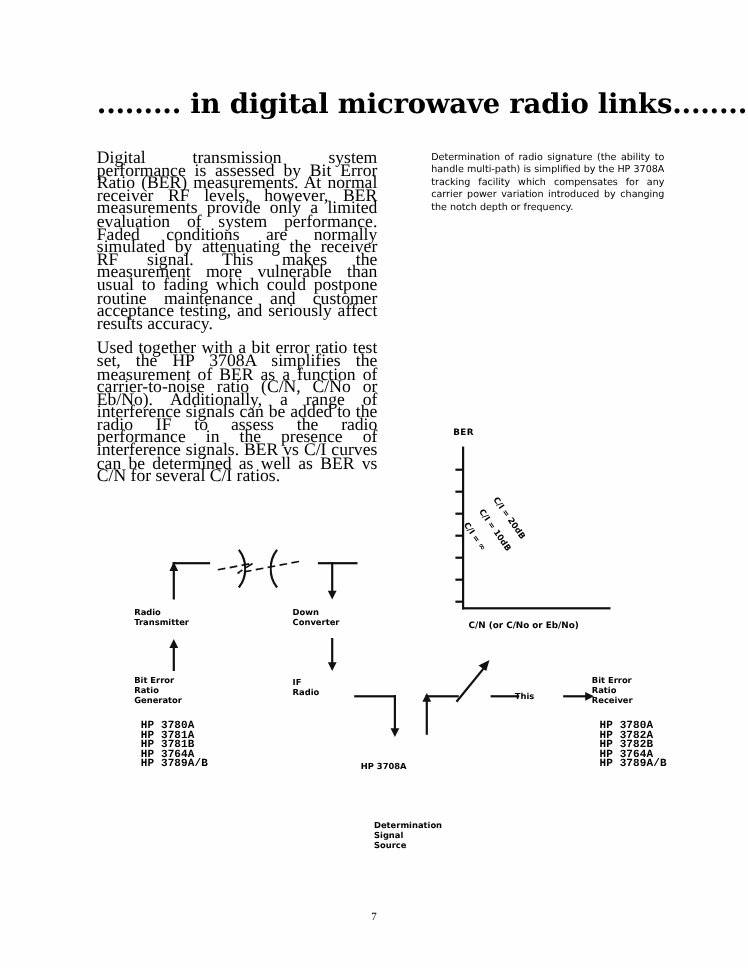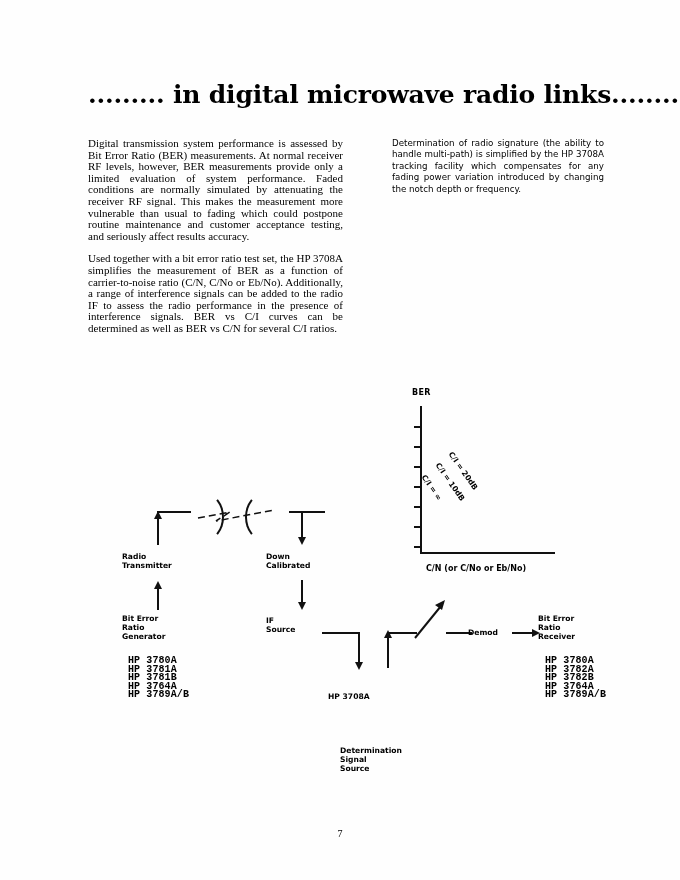--- a/index.html
+++ b/index.html
@@ -12,21 +12,21 @@
 
   
   #title{
     position:absolute;left:88px;top:80px;width:510px;
     font-family:"DejaVu Serif",serif;
     font-size:25px;font-weight:700;letter-spacing:-0.2px;
     white-space:nowrap;
   }
 
   
-  .col{position:absolute;font-size:11px;line-height:11.6px;text-align:justify;}
+  .col{position:absolute;font-size:16px;line-height:11.6px;text-align:justify;}
   #col-left{left:88px;top:138px;width:255px;font-family:"Liberation Serif",serif;}
   #col-right{left:392px;top:138px;width:212px;font-family:"DejaVu Sans",sans-serif;font-size:8.7px;line-height:11.4px;}
   .col p{margin:0 0 11px 0;}
   #col-right p{margin:0 0 13px 0;}
 
   
   #chart{position:absolute;left:408px;top:388px;width:185px;height:185px;}
   #chart .ber-label{position:absolute;left:4px;top:0px;font-family:"DejaVu Sans",sans-serif;font-size:8px;font-weight:700;letter-spacing:.4px;}
   #chart .yaxis{position:absolute;left:12px;top:18px;width:2px;height:148px;background:#111;}
   #chart .xaxis{position:absolute;left:12px;top:164px;width:135px;height:2px;background:#111;}
@@ -69,21 +69,21 @@
 <div class="page">
 
   <div id="title">......... in digital microwave radio links.........</div>
 
   <div class="col" id="col-left">
     <p>Digital transmission system performance is assessed by Bit Error Ratio (BER) measurements. At normal receiver RF levels, however, BER measurements provide only a limited evaluation of system performance. Faded conditions are normally simulated by attenuating the receiver RF signal. This makes the measurement more vulnerable than usual to fading which could postpone routine maintenance and customer acceptance testing, and seriously affect results accuracy.</p>
     <p>Used together with a bit error ratio test set, the HP 3708A simplifies the measurement of BER as a function of carrier-to-noise ratio (C/N, C/No or Eb/No). Additionally, a range of interference signals can be added to the radio IF to assess the radio performance in the presence of interference signals. BER vs C/I curves can be determined as well as BER vs C/N for several C/I ratios.</p>
   </div>
 
   <div class="col" id="col-right">
-    <p>Determination of radio signature (the ability to handle multi-path) is simplified by the HP 3708A tracking facility which compensates for any fading power variation introduced by changing the notch depth or frequency.</p>
+    <p>Determination of radio signature (the ability to handle multi-path) is simplified by the HP 3708A tracking facility which compensates for any carrier power variation introduced by changing the notch depth or frequency.</p>
   </div>
 
   <div id="chart">
     <div class="ber-label">BER</div>
     <div class="yaxis"></div>
     <div class="xaxis"></div>
 
     <div class="tick" style="top:38px"></div>
     <div class="tick" style="top:58px"></div>
     <div class="tick" style="top:78px"></div>
@@ -124,45 +124,45 @@
 HP 3781A
 HP 3781B
 HP 3764A
 HP 3789A/B</div>
 
     <div class="ln h" style="left:289px;top:31px;width:36px"></div>
     <div class="ln v" style="left:301px;top:31px;height:30px"></div>
     <div class="arrow arr-down" style="left:298px;top:57px"></div>
 
     <div class="lbl" style="left:266px;top:72px;width:72px">Down
-Calibrated</div>
+Converter</div>
 
     <div class="ln v" style="left:301px;top:100px;height:26px"></div>
     <div class="arrow arr-down" style="left:298px;top:122px"></div>
 
     <div class="lbl" style="left:266px;top:136px;width:72px">IF
-Source</div>
+Radio</div>
 
     <div class="ln h" style="left:322px;top:152px;width:38px"></div>
     <div class="ln v" style="left:358px;top:152px;height:34px"></div>
     <div class="arrow arr-down" style="left:355px;top:182px"></div>
 
     <div class="ln v" style="left:387px;top:152px;height:36px"></div>
     <div class="arrow arr-up" style="left:384px;top:150px"></div>
     <div class="ln h" style="left:387px;top:152px;width:30px"></div>
 
     <div class="lbl" style="left:328px;top:212px;width:84px;text-align:left">HP 3708A</div>
 
     <svg style="position:absolute;left:411px;top:118px" width="38" height="44">
       <line x1="4" y1="40" x2="30" y2="8" stroke="#111" stroke-width="2"></line>
       <polygon points="34,2 24,7 31,12" fill="#111"></polygon>
     </svg>
 
     <div class="ln h" style="left:446px;top:152px;width:26px"></div>
-    <div class="lbl" style="left:468px;top:148px;width:46px">Demod</div>
+    <div class="lbl" style="left:468px;top:148px;width:46px">This</div>
 
     <div class="ln h" style="left:512px;top:152px;width:22px"></div>
     <div class="arrow arr-right" style="left:532px;top:149px"></div>
 
     <div class="lbl" style="left:538px;top:134px;width:72px">Bit Error
 Ratio
 Receiver</div>
     <div class="modellist" style="left:545px;top:177px">HP 3780A
 HP 3782A
 HP 3782B

